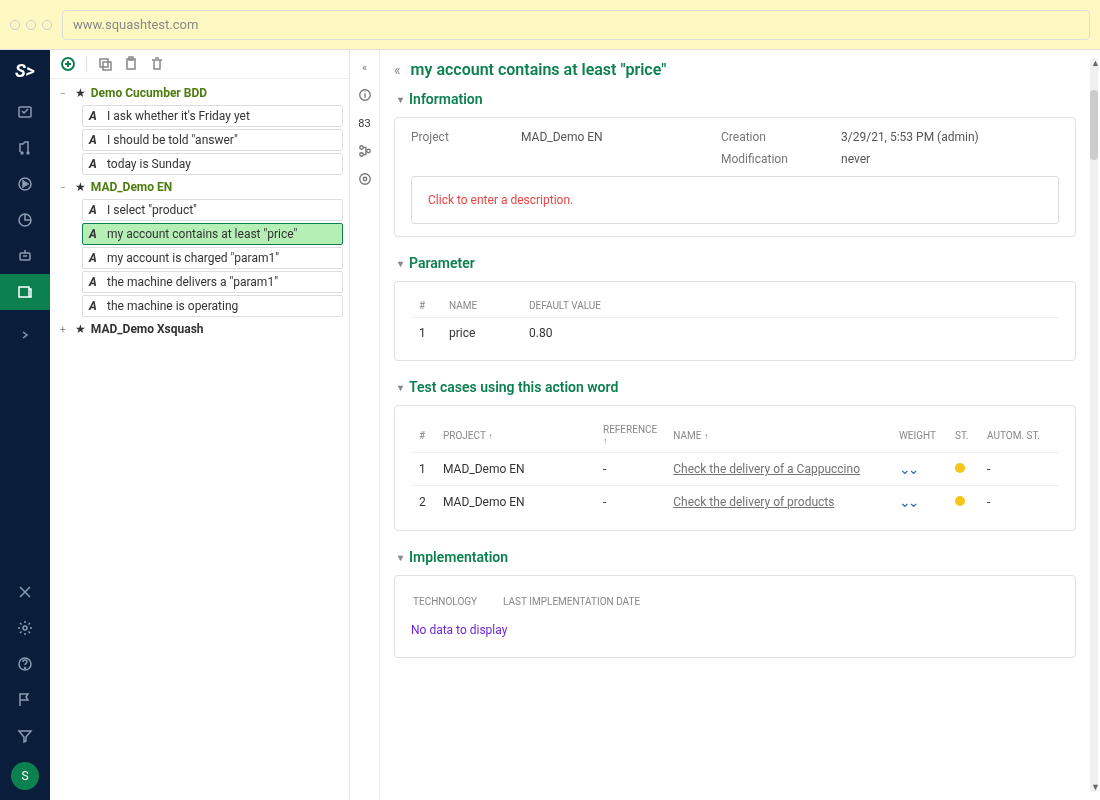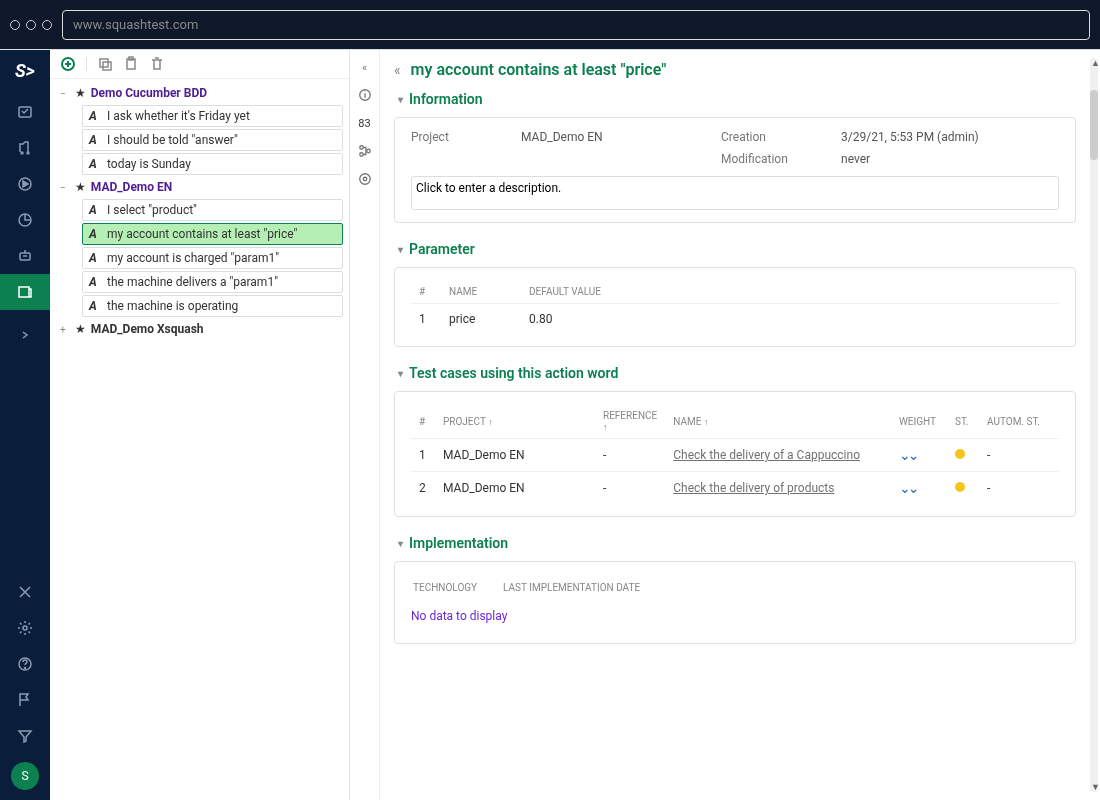--- a/index.html
+++ b/index.html
@@ -1,38 +1,38 @@
 <!DOCTYPE html>
 <html><head>
 <meta charset="utf-8">
 <style>
 * { box-sizing: border-box; margin: 0; padding: 0; }
 body { font-family: -apple-system, BlinkMacSystemFont, "Segoe UI", Roboto, sans-serif; font-size: 12px; color: #333; background: #fff; width: 1100px; height: 800px; overflow: hidden; }
-.browser-chrome { height: 50px; display: flex; align-items: center; padding: 0 10px; background: #0f172a; border-bottom: 1px solid #e0e0e0; gap: 10px; }
+.browser-chrome { height: 50px; display: flex; align-items: center; padding: 0 10px; background: #fef9c3; border-bottom: 1px solid #e0e0e0; gap: 10px; }
 .traffic-lights { display: flex; gap: 6px; }
 .traffic-light { width: 10px; height: 10px; border-radius: 50%; border: 1px solid #ccc; }
 .url-bar { flex: 1; height: 30px; border: 1px solid #ddd; border-radius: 4px; padding: 0 10px; display: flex; align-items: center; color: #888; font-size: 13px; }
 .app { display: flex; height: 750px; }
 .sidebar-nav { width: 50px; background: #0a1e3c; display: flex; flex-direction: column; align-items: center; padding-top: 8px; position: relative; }
 .logo { width: 34px; height: 24px; color: #fff; font-weight: bold; font-size: 18px; margin-bottom: 12px; display:flex; align-items:center; justify-content:center; font-style: italic; }
 .nav-icon { width: 50px; height: 36px; display: flex; align-items: center; justify-content: center; color: #8a9bb0; cursor: pointer; }
 .nav-icon.active { background: #0d8050; color: #fff; }
 .nav-icon svg { width: 16px; height: 16px; }
 .nav-chevron { width: 50px; height: 30px; color:#8a9bb0; display:flex; align-items:center; justify-content:center; margin-top:10px; }
 .nav-bottom { position: absolute; bottom: 10px; display: flex; flex-direction: column; align-items: center; gap: 0; }
 .user-avatar { width: 28px; height: 28px; background:#0d8050; border-radius:50%; color:#fff; display:flex; align-items:center; justify-content:center; font-size:12px; margin-top:8px;}
 .tree-panel { width: 300px; border-right: 1px solid #e5e5e5; display:flex; flex-direction:column; background:#fff; }
 .tree-toolbar { display:flex; align-items:center; gap:10px; padding:6px 10px; border-bottom:1px solid #eee; }
 .tb-icon { width:16px; height:16px; color:#0d8050; cursor:pointer; display:flex; align-items:center; justify-content:center; }
 .tb-icon.grey { color:#888; }
 .tree-content { overflow-y:auto; padding:4px 6px; }
 .tree-node { display:flex; align-items:center; gap:5px; padding:3px 4px; cursor:pointer; }
 .tree-node .toggle { width:10px; color:#888; font-size:10px; }
 .tree-node .star { color:#333; font-size:12px; }
-.tree-node .label { font-weight:bold; color:#4c1d95; }
+.tree-node .label { font-weight:bold; color:#4d7c0f; }
 .tree-folder.black .label { color:#333; }
 .action-item { display:flex; align-items:center; gap:6px; margin:2px 0 2px 26px; padding:3px 6px; border:1px solid #ddd; border-radius:2px; background:#fff; cursor:pointer; }
 .action-item.selected { background:#b6efb6; border-color:#0d8050; }
 .action-item .a-glyph { font-weight:bold; font-style:italic; width:12px; }
 .detail-panel { flex:1; display:flex; }
 .side-tabs { width:30px; border-right:1px solid #eee; display:flex; flex-direction:column; align-items:center; padding-top:8px; gap:10px; }
 .st-icon { width:18px; height:18px; color:#777; display:flex; align-items:center; justify-content:center; font-size:11px; cursor:pointer; }
 .st-icon.count { font-size:11px; color:#333; font-weight:normal; }
 .main-content { flex:1; padding:10px 24px 10px 14px; overflow-y:auto; position:relative; }
 .scrollbar { position:absolute; right:2px; top:8px; bottom:8px; width:8px; }
@@ -43,21 +43,21 @@
 .scrollbar-arrow.down { bottom:0; }
 .page-header { display:flex; align-items:center; gap:10px; margin-bottom:12px; }
 .page-header .collapse { color:#888; font-size:14px; cursor:pointer; }
 .page-title { color:#0d8050; font-size:16px; font-weight:600; }
 .section { border:1px solid #e0e0e0; border-radius:4px; padding:12px 16px; margin-bottom:18px; }
 .section-header { display:flex; align-items:center; gap:6px; color:#0d8050; font-size:14px; font-weight:600; margin-bottom:10px; }
 .section-header .chev { font-size:10px; color:#888; cursor:pointer; }
 .info-grid { display:grid; grid-template-columns: 110px 200px 120px auto; row-gap:8px; font-size:12px; color:#555; margin-bottom:10px; }
 .info-grid .k { color:#777; }
 .desc-label { color:#777; margin-bottom:4px; }
-.desc-box { border:1px solid #ddd; border-radius:3px; padding:4px; color:#000000; min-height:34px; }
+.desc-box { border:1px solid #ddd; border-radius:3px; padding:16px; color:#ef4444; min-height:34px; }
 .param-table, .tc-table { width:100%; font-size:12px; border-collapse:collapse; }
 .param-table th, .tc-table th { text-align:left; color:#888; font-weight:normal; text-transform:uppercase; font-size:10px; padding:6px 8px; }
 .param-table td, .tc-table td { padding:8px 8px; border-top:1px solid #eee; }
 .tc-table td.link span { text-decoration:underline; color:#737373; cursor:pointer; }
 .weight-icon { color:#2b6cb0; font-size:14px; letter-spacing:-3px; }
 .status-dot { width:10px; height:10px; background:#f5c518; border-radius:50%; display:inline-block; }
 .impl-table th { text-align:left; color:#888; font-weight:normal; text-transform:uppercase; font-size:10px; padding:6px 24px 6px 0; }
 .nodata { color:#6d28d9; padding:8px 0; }
 .sort-arrow { font-size:9px; }
 </style>

